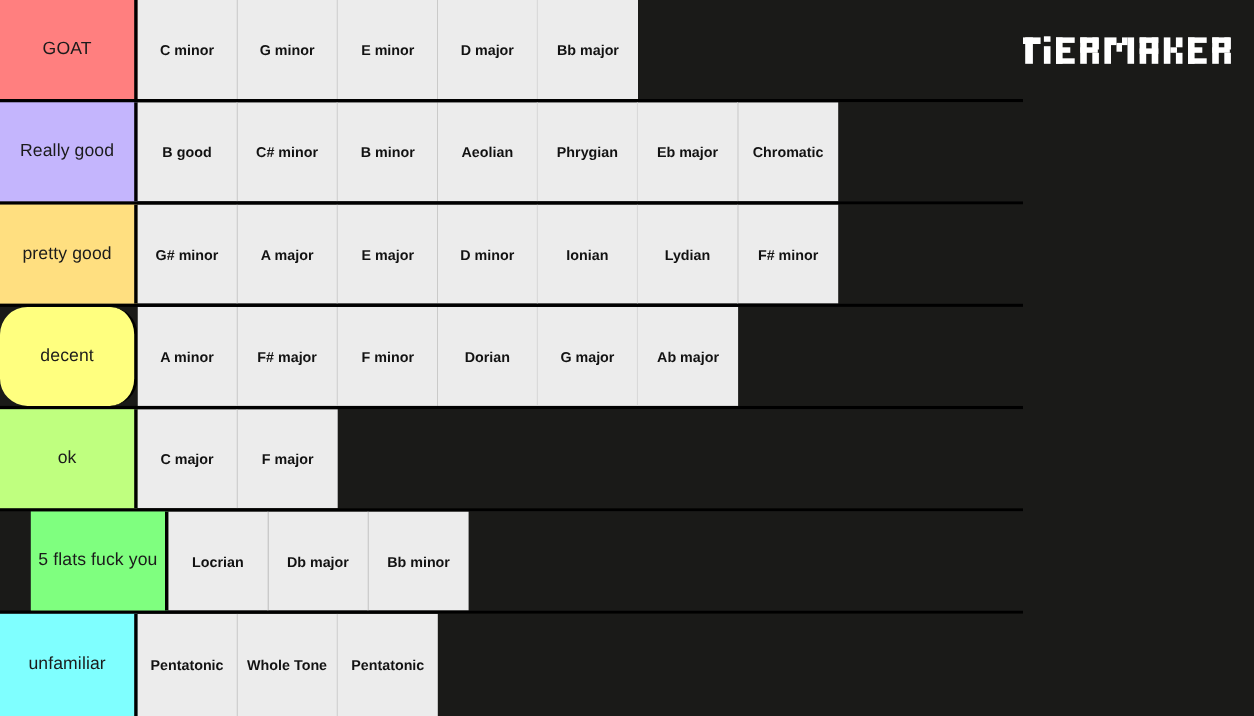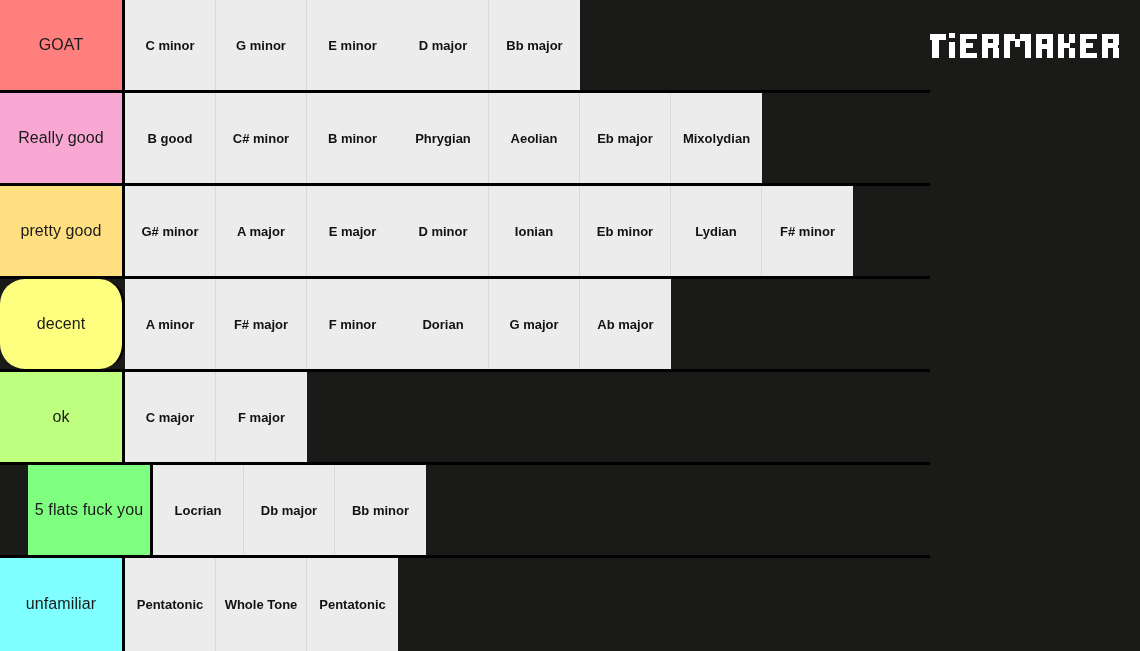--- a/index.html
+++ b/index.html
@@ -186,40 +186,39 @@
         <div class="tier-label" style="background: rgb(255, 127, 127);">GOAT</div>
         <div class="tier-items">
           <div class="tile">C minor</div>
           <div class="tile">G minor</div>
           <div class="tile no-div">E minor</div>
           <div class="tile">D major</div>
           <div class="tile last-tile">Bb major</div>
         </div>
       </div>
       <div class="tier-row">
-        <div class="tier-label" style="background: #f9a8d4;">Really good</div>
+        <div class="tier-label" style="background: #c4b5fd;">Really good</div>
         <div class="tier-items">
           <div class="tile">B good</div>
           <div class="tile">C# minor</div>
           <div class="tile no-div">B minor</div>
+          <div class="tile">Aeolian</div>
           <div class="tile">Phrygian</div>
-          <div class="tile">Aeolian</div>
           <div class="tile">Eb major</div>
-          <div class="tile last-tile">Mixolydian</div>
+          <div class="tile last-tile">Chromatic</div>
         </div>
       </div>
       <div class="tier-row">
         <div class="tier-label" style="background: rgb(255, 223, 128);">pretty good</div>
         <div class="tier-items">
           <div class="tile">G# minor</div>
           <div class="tile">A major</div>
           <div class="tile no-div">E major</div>
           <div class="tile">D minor</div>
           <div class="tile">Ionian</div>
-          <div class="tile">Eb minor</div>
           <div class="tile">Lydian</div>
           <div class="tile last-tile">F# minor</div>
         </div>
       </div>
       <div class="tier-row">
         <div class="tier-label" style="background: rgb(255, 255, 127); border-radius: 25px;">decent</div>
         <div class="tier-items">
           <div class="tile">A minor</div>
           <div class="tile">F# major</div>
           <div class="tile no-div">F minor</div>

